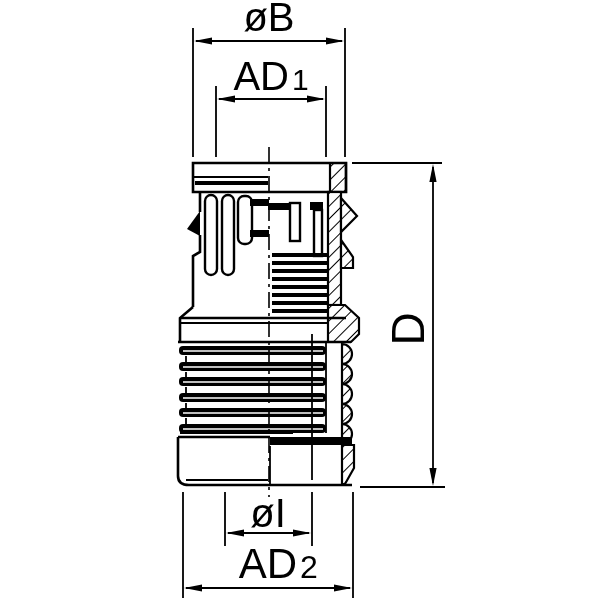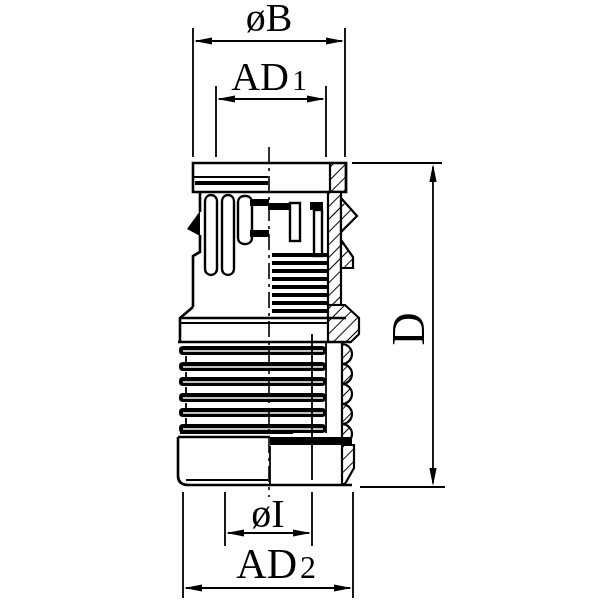--- a/index.html
+++ b/index.html
@@ -1,17 +1,17 @@
 <!DOCTYPE html>
 <html><head>
 <meta charset="utf-8">
 <style>
   html,body{margin:0;padding:0;background:#ffffff;}
   .stage{position:relative;width:600px;height:600px;background:#ffffff;overflow:hidden;
-         font-family:Liberation Serif, serif;}
+         font-family:Liberation Sans, sans-serif;}
   svg{display:block;}
   .ol{fill:none;stroke:#000;stroke-width:2.6;stroke-linejoin:miter;stroke-linecap:butt;}
   .thin{fill:none;stroke:#000;stroke-width:1.8;}
   .thick{fill:none;stroke:#000;stroke-width:4.2;}
   .wht{fill:#fff;stroke:#000;stroke-width:2.4;}
   .blk{fill:#000;stroke:none;}
   .hat{fill:url(#hatch);stroke:#000;stroke-width:2.2;stroke-linejoin:miter;}
   .dim{fill:none;stroke:#000;stroke-width:1.8;}
   .ext{fill:none;stroke:#000;stroke-width:1.8;}
   .cl{fill:none;stroke:#000;stroke-width:1.6;stroke-dasharray:16 5 3 5;}

